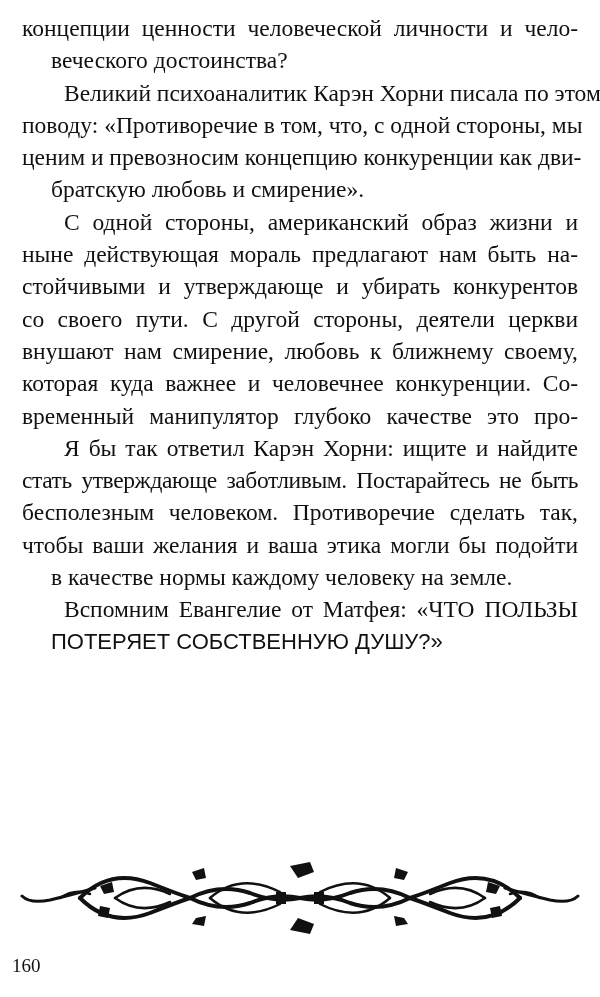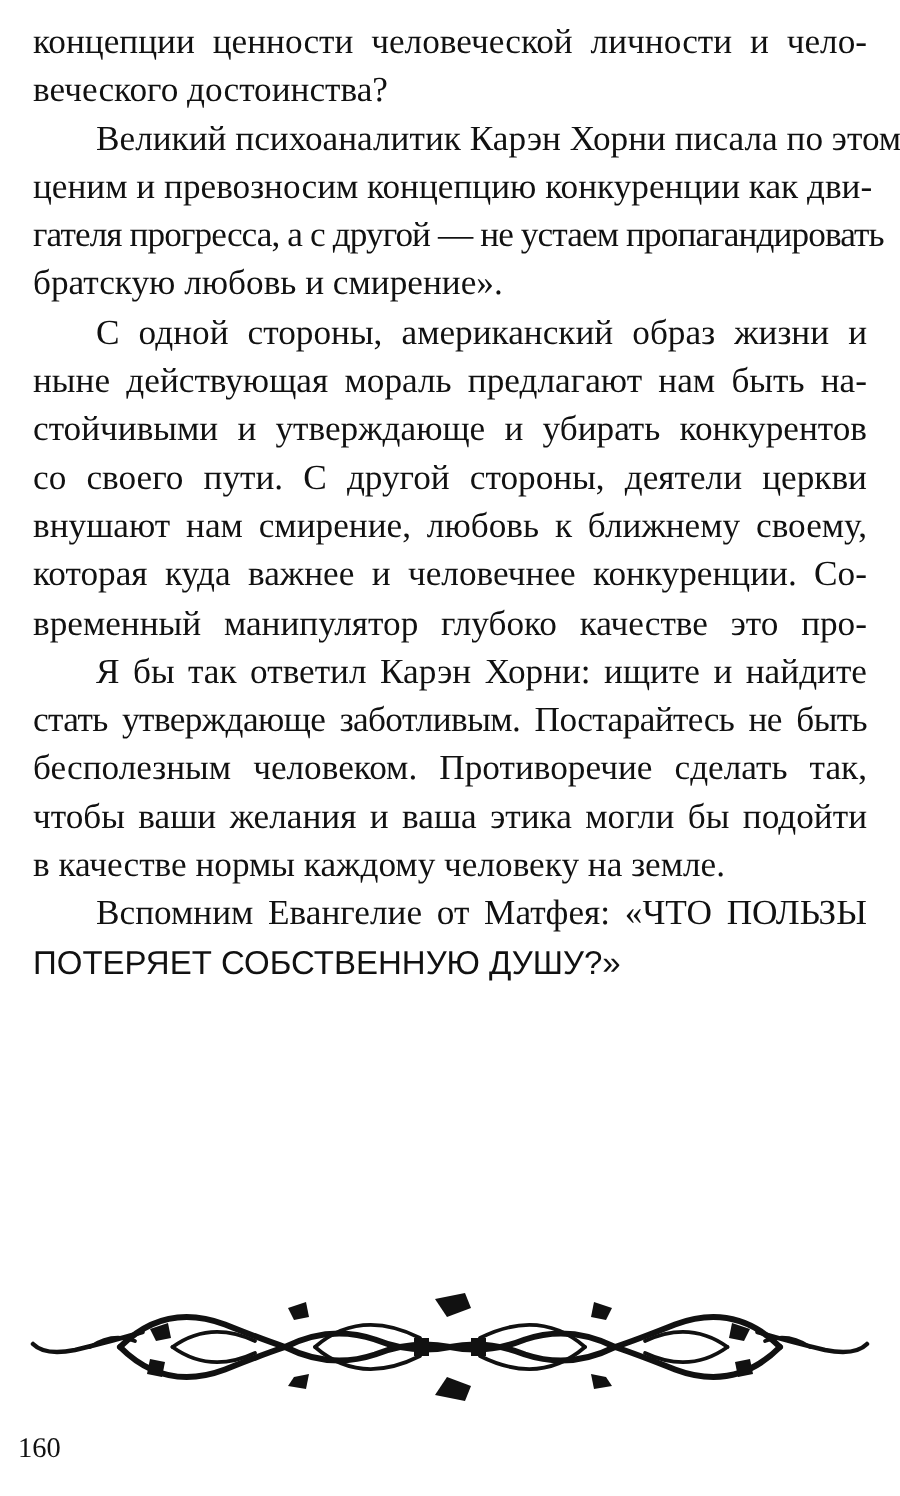--- a/index.html
+++ b/index.html
@@ -1,35 +1,35 @@
 <!DOCTYPE html>
 <html><head>
 <meta charset="utf-8">
 <style>
   html, body { margin:0; padding:0; background:#fff; }
   body { width:600px; height:997px; position:relative; overflow:hidden; color:#111; }
   .page-text { position:absolute; left:22px; top:12px; width:556px;
     font-family:"Liberation Serif", serif; font-size:23.5px; line-height:32.3px; }
   .line { display:block; white-space:nowrap; text-align:justify; text-align-last:justify; height:32.3px; }
-  .line.last { text-align-last:left; }
+  .line.last { text-align-last:left;margin-left:29px; }
   .line.indent { padding-left:42px; }
   .caps { font-family:"Liberation Sans", sans-serif; font-size:22px; }
   .ornament { position:absolute; left:20px; top:858px; width:560px; height:80px; }
   .page-number { position:absolute; left:12px; width:600px; top:955px; text-align:left;
     font-family:"Liberation Serif", serif; font-size:19px; }
 </style>
 </head>
 <body>
 
 <div class="page-text">
   <span class="line">концепции ценности человеческой личности и чело-</span>
   <span class="line last">веческого  достоинства?</span>
   <span class="line indent">Великий психоаналитик Карэн Хорни писала по этому</span>
+  <span class="line">поводу: «Противоречие в том, что, с одной стороны, мы</span>
   <span class="line">ценим и превозносим концепцию конкуренции как дви-</span>
-  <span class="line" style="letter-spacing:-0.6px">гателя прогресса, а с другой — не устаем пропагандировать</span>
   <span class="line last">братскую любовь и смирение».</span>
   <span class="line indent">С одной стороны, американский образ жизни и</span>
   <span class="line">ныне действующая мораль предлагают нам быть на-</span>
   <span class="line">стойчивыми и утверждающе и убирать конкурентов</span>
   <span class="line">со своего пути. С другой стороны, деятели церкви</span>
   <span class="line">внушают нам смирение, любовь к ближнему своему,</span>
   <span class="line">которая куда важнее и человечнее конкуренции. Со-</span>
   <span class="line">временный манипулятор глубоко качестве это про-</span>
   <span class="line indent">Я бы так ответил Карэн Хорни: ищите и найдите</span>
   <span class="line" style="letter-spacing:-0.4px">стать утверждающе заботливым. Постарайтесь не быть</span>

